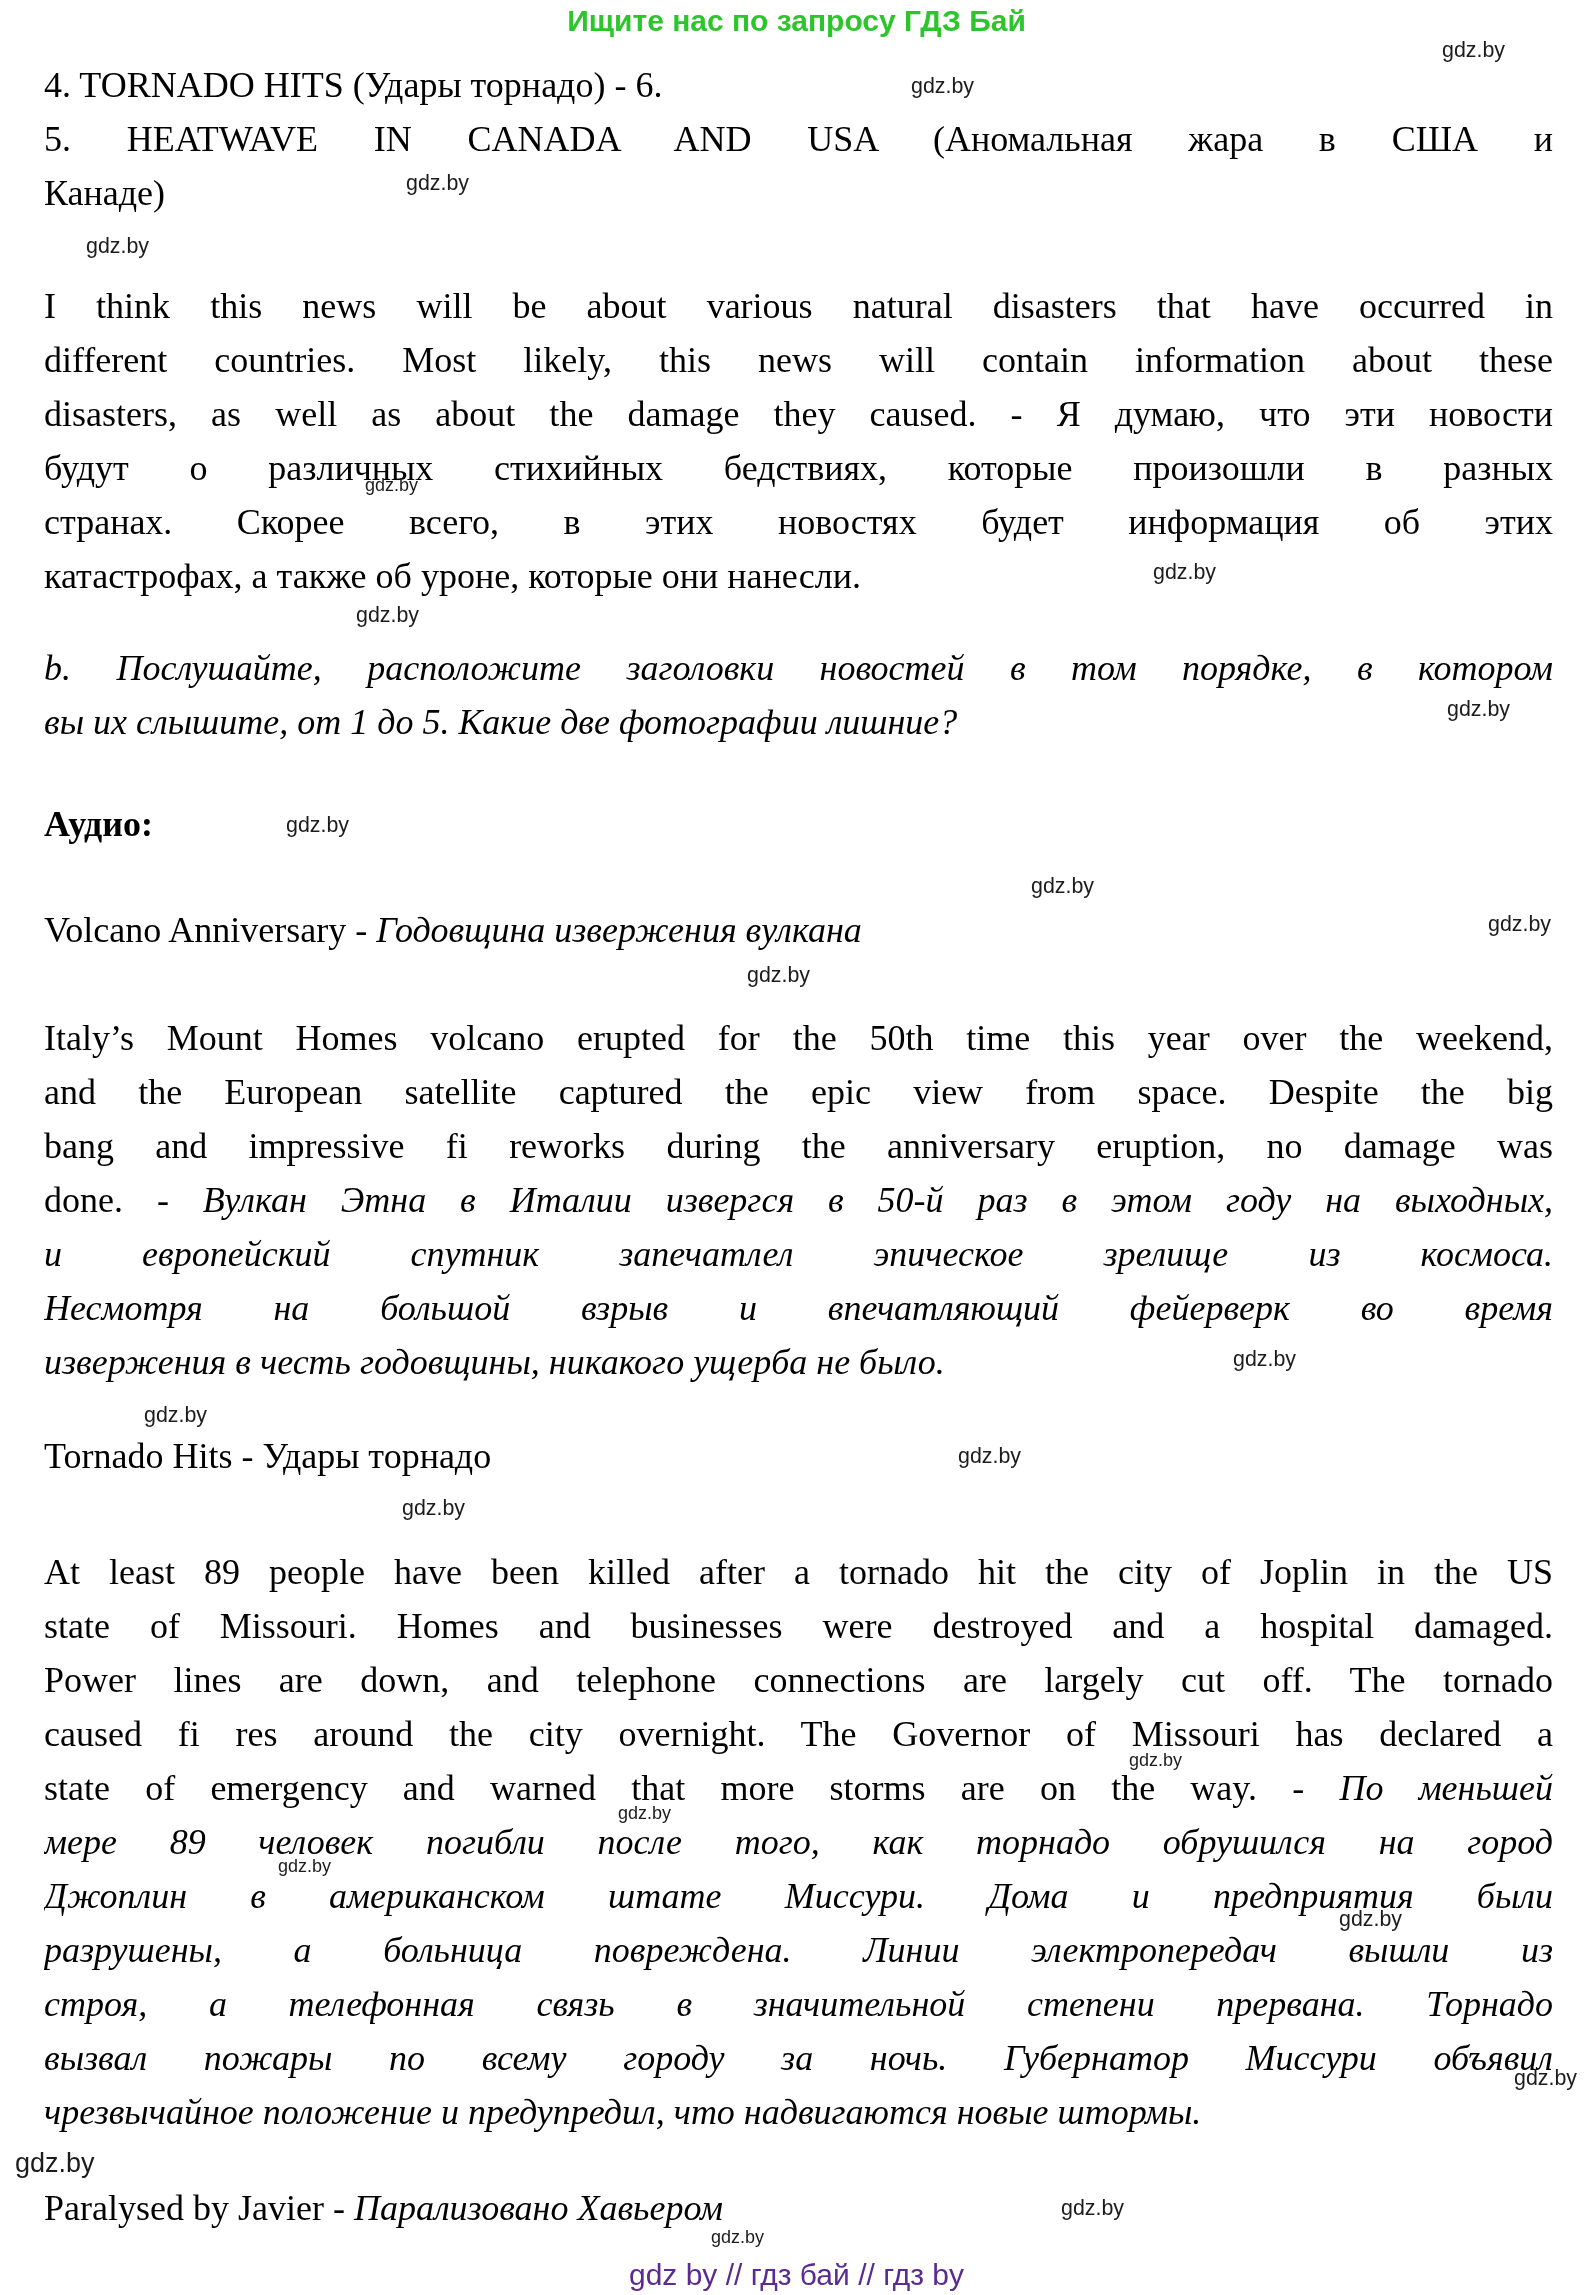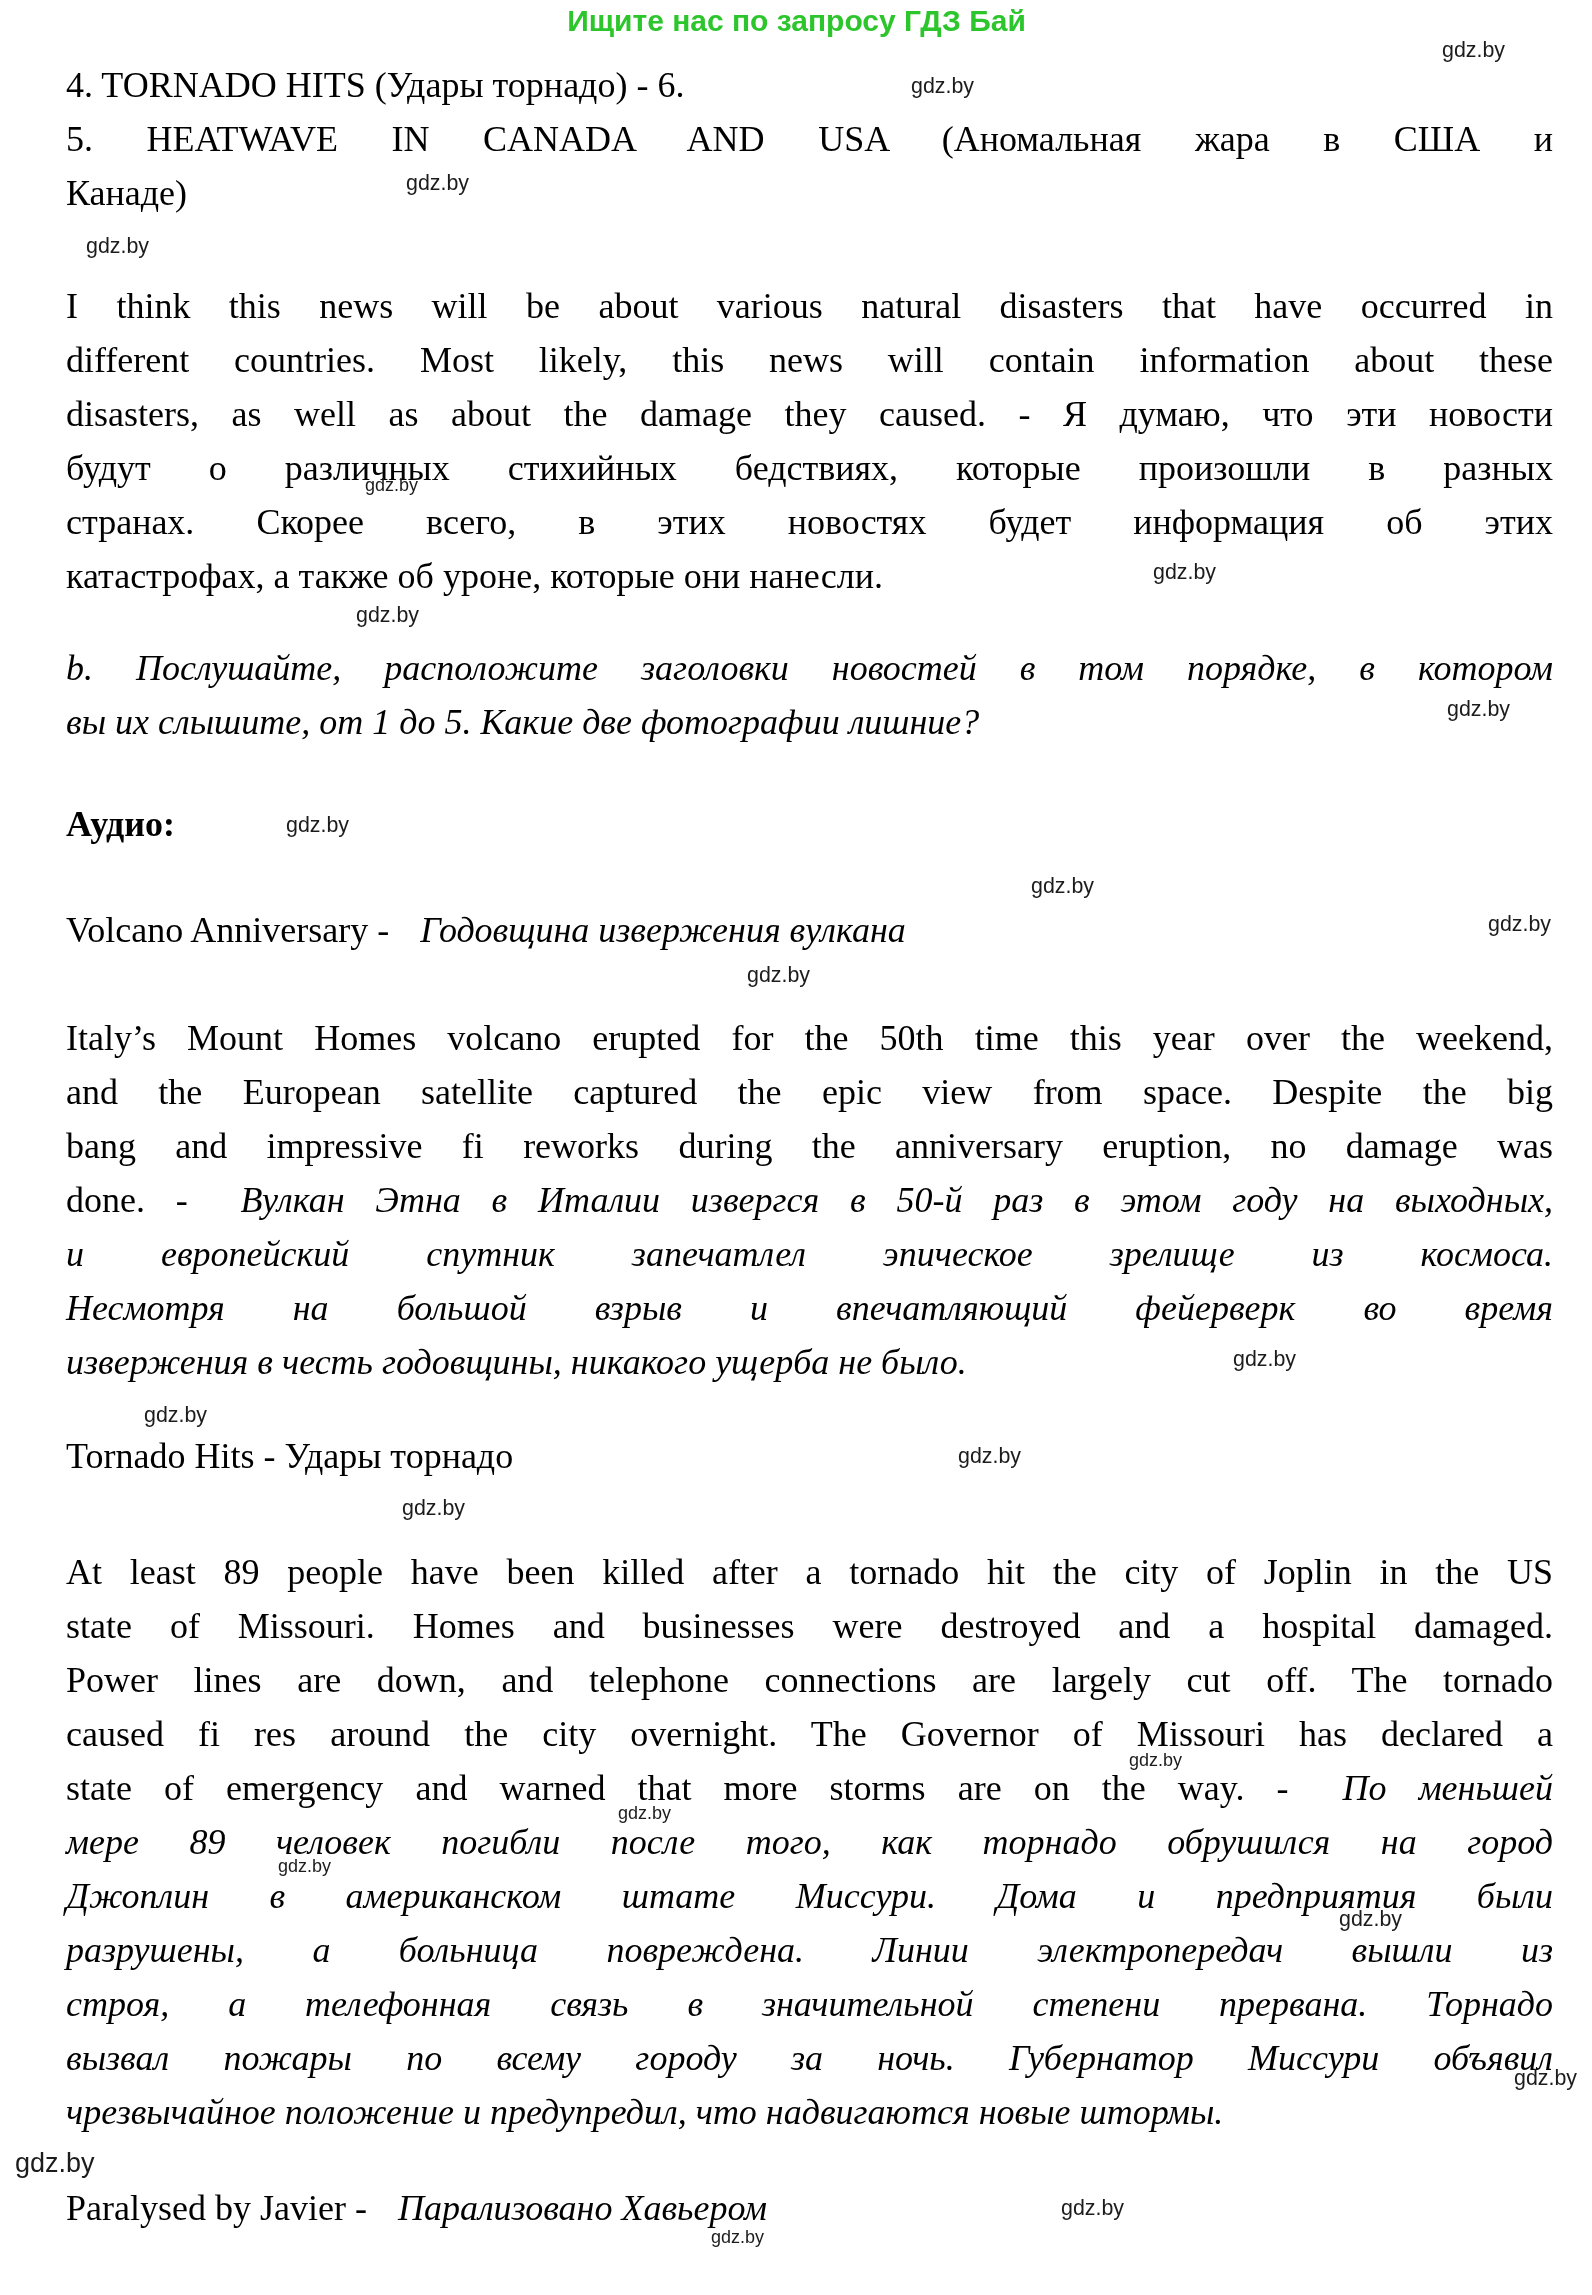--- a/index.html
+++ b/index.html
@@ -44,21 +44,21 @@
     height: 54px;
     overflow: hidden;
     white-space: normal;
     text-align: left;
     letter-spacing: 0px;
   }
   .tline.j {
     text-align: justify;
     text-align-last: justify;
   }
-  .tline span { display: inline; margin-left: 22px; }
+  .tline span { display: inline; }
   .tline .it { font-style: italic; }
   .wm-layer { position: absolute; top: 0; left: 0; width: 100%; height: 100%; pointer-events: none; }
   .wm {
     position: absolute;
     font-family: "Liberation Sans", sans-serif;
     font-size: 21.4px;
     line-height: 24px;
     color: #1c1c1c;
     white-space: nowrap;
   }
@@ -145,14 +145,15 @@
       <div class="wm s" style="left: 1129px; top: 1750px; color: rgb(28, 28, 28);">gdz.by</div>
       <div class="wm s" style="left: 618px; top: 1803px; color: rgb(28, 28, 28);">gdz.by</div>
       <div class="wm s" style="left: 278px; top: 1856px; color: rgb(28, 28, 28);">gdz.by</div>
       <div class="wm m" style="left: 1339px; top: 1907px; color: rgb(28, 28, 28);">gdz.by</div>
       <div class="wm m" style="left: 1514px; top: 2066px; color: rgb(28, 28, 28);">gdz.by</div>
       <div class="wm l" style="left: 15px; top: 2148px; color: rgb(28, 28, 28);">gdz.by</div>
       <div class="wm m" style="left: 1061px; top: 2196px; color: rgb(28, 28, 28);">gdz.by</div>
       <div class="wm s" style="left: 711px; top: 2227px; color: rgb(28, 28, 28);">gdz.by</div>
     </div>
 
+  <div class="banner-bottom" style="color: rgb(90, 43, 145);">gdz by  //  гдз бай  //  гдз by</div>
 </div>
 
 
 </body></html>

